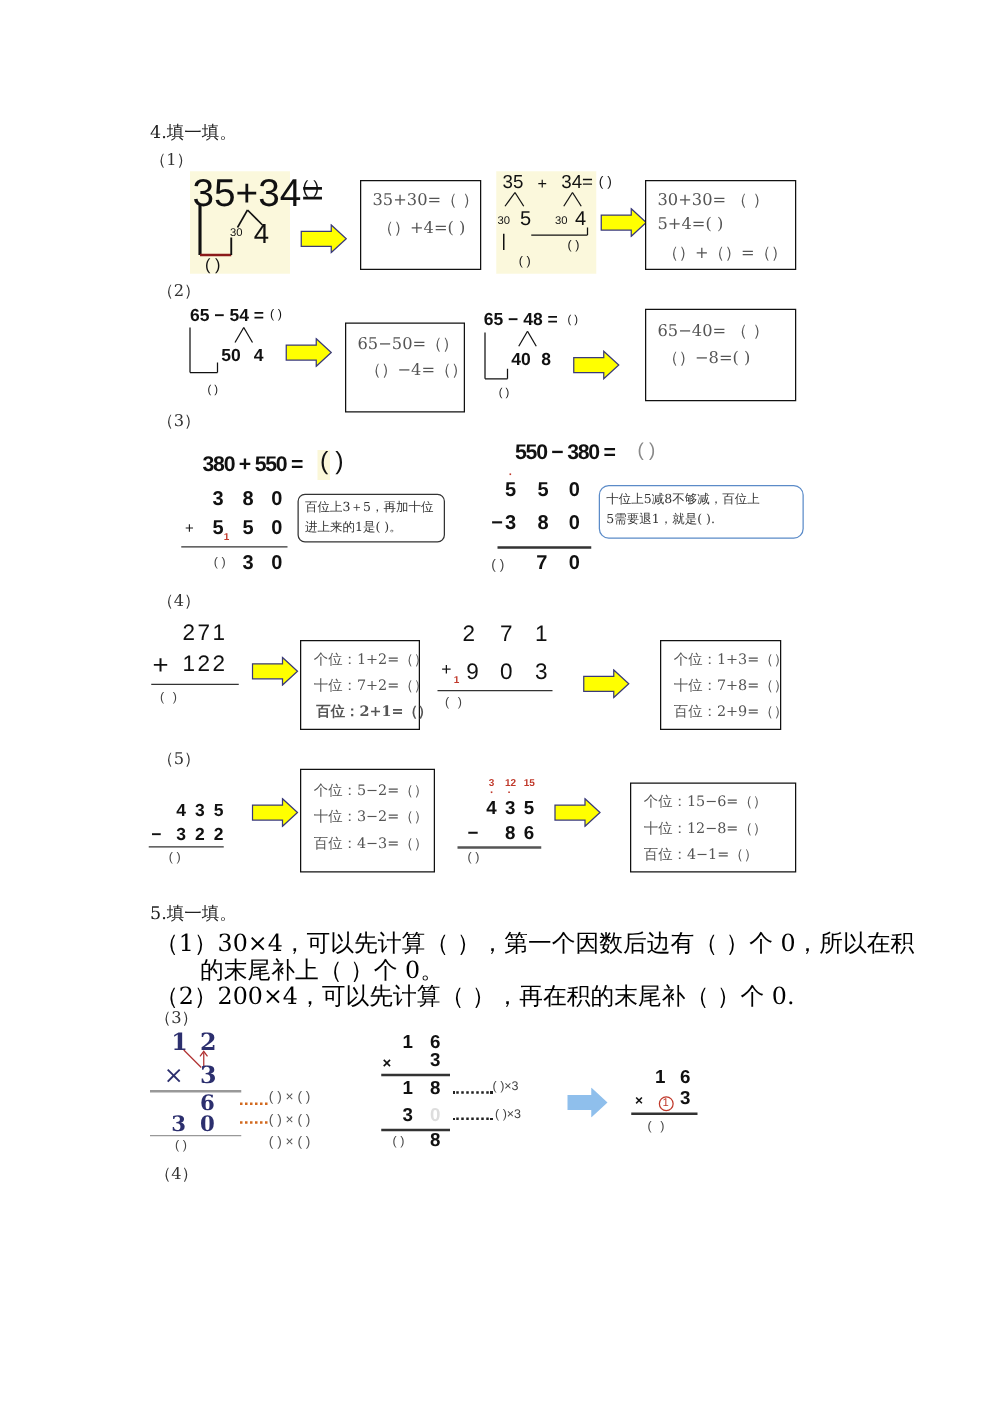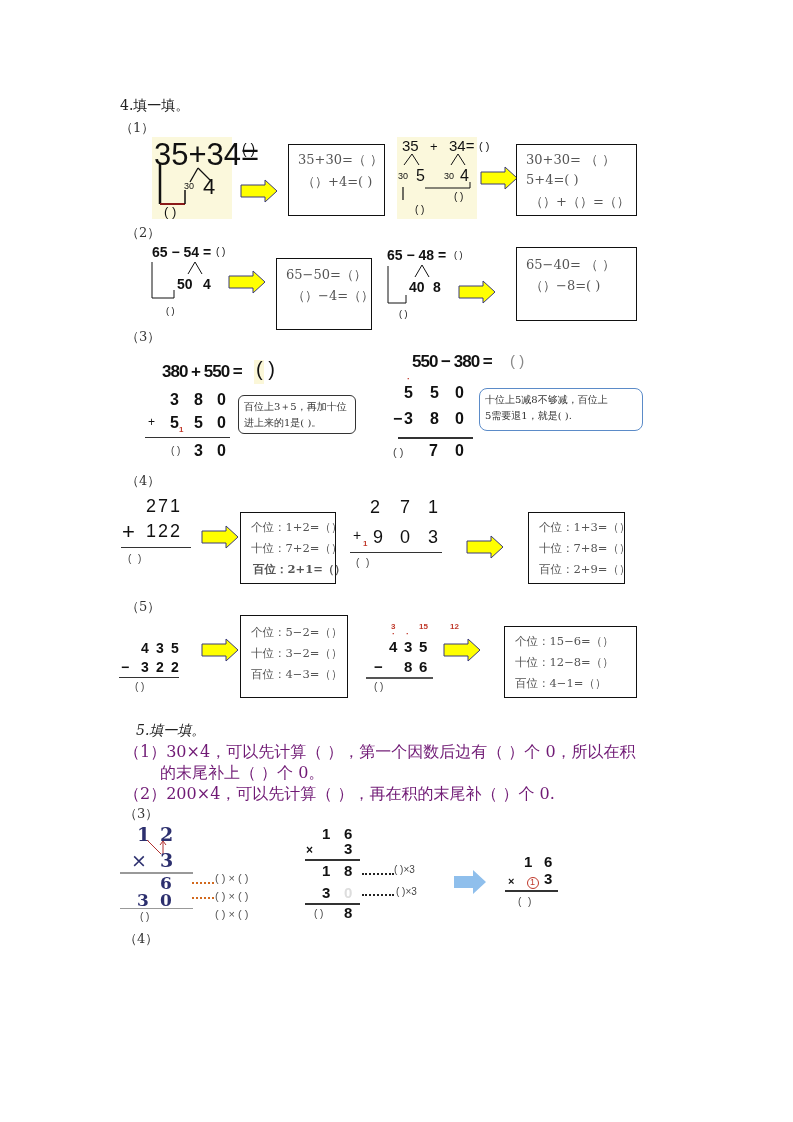--- a/index.html
+++ b/index.html
@@ -14,21 +14,21 @@
   .arrow { position:absolute; }
   .ylw { position:absolute; background:#fbf7d8; }
   .digit { position:absolute; font-family:"Liberation Sans","DejaVu Sans",sans-serif; font-weight:bold; color:#111; white-space:nowrap; }
   .hline { position:absolute; height:1.5px; background:#333; }
   .red { color:#c0392b; }
   .callout { position:absolute; border:1.2px solid #333; border-radius:6px; box-sizing:border-box; background:#fff;
              font-family:"DejaVu Serif","Liberation Serif",serif; font-size:10px; line-height:16px; padding:3px 5px; color:#333; }
   .callout.blue { border-color:#5b8bc8; border-radius:8px; }
   .pl { position:absolute; font-family:"Liberation Sans","DejaVu Sans",sans-serif; color:#444; font-size:11px; white-space:nowrap; }
   .navy { color:#2c2f6e; font-family:"DejaVu Serif","Liberation Serif",serif; font-weight:bold; }
-  .text-line { position:absolute; font-size:16px; white-space:nowrap; color:#701a75; }
+  .text-line { position:absolute; font-size:19px; white-space:nowrap; color:#000000; }
 </style>
 </head>
 <body>
 
 <div class="abs heading" style="left:120px;top:97px;">4.填一填。</div>
 
 <div class="abs sub" style="left:120px;top:119px;">（1）</div>
 
 <div>
   <div class="ylw" style="left:152px;top:137px;width:80px;height:82px;opacity:0.9;"></div>
@@ -246,21 +246,21 @@
 </svg>
 
 <div class="box" style="left:240px;top:615px;width:108px;height:83px;">
   <div class="ln small-ln" style="left:10px;top:9px;">个位：5−2=（）</div>
   <div class="ln small-ln" style="left:10px;top:30px;">十位：3−2=（）</div>
   <div class="ln small-ln" style="left:10px;top:51px;">百位：4−3=（）</div>
 </div>
 
 <div>
   <div class="digit red" style="left:391px;top:622px;font-size:8px;">3</div>
-  <div class="digit red" style="left:404px;top:622px;font-size:8px;margin-left:46px;">12</div>
+  <div class="digit red" style="left:404px;top:622px;font-size:8px;">12</div>
   <div class="digit red" style="left:419px;top:622px;font-size:8px;">15</div>
   <div class="digit red" style="left:392px;top:629px;font-size:9px;">·</div>
   <div class="digit red" style="left:406px;top:629px;font-size:9px;">·</div>
   <div class="digit" style="left:389px;top:638px;font-size:15px;">4</div>
   <div class="digit" style="left:404px;top:638px;font-size:15px;">3</div>
   <div class="digit" style="left:419px;top:638px;font-size:15px;">5</div>
   <div class="digit" style="left:374px;top:658px;font-size:15px;">−</div>
   <div class="digit" style="left:404px;top:658px;font-size:15px;">8</div>
   <div class="digit" style="left:419px;top:658px;font-size:15px;">6</div>
   <div class="hline" style="left:366px;top:677px;width:67px;height:1.5px;background:#555;"></div>
@@ -270,21 +270,21 @@
 <svg class="arrow" style="left:443px;top:638px;" width="38" height="24">
   <polygon points="1,6 25,6 25,1 37,12 25,23 25,18 1,18" fill="#ffff00" stroke="#3a3a7a" stroke-width="1"></polygon>
 </svg>
 
 <div class="box" style="left:504px;top:626px;width:133px;height:72px;">
   <div class="ln small-ln" style="left:10px;top:7px;">个位：15−6=（）</div>
   <div class="ln small-ln" style="left:10px;top:28px;">十位：12−8=（）</div>
   <div class="ln small-ln" style="left:10px;top:49px;">百位：4−1=（）</div>
 </div>
 
-<div class="abs heading" style="left:136px;top:722px;font-style:italic;">5.填一填。</div>
+<div class="abs heading" style="left:120px;top:722px;">5.填一填。</div>
 <div class="text-line" style="left:124px;top:742px;">（1）30×4，可以先计算（      ），第一个因数后边有（      ）个 0，所以在积</div>
 <div class="text-line" style="left:160px;top:763px;">的末尾补上（      ）个 0。</div>
 <div class="text-line" style="left:124px;top:784px;">（2）200×4，可以先计算（  ），再在积的末尾补（      ）个 0.</div>
 <div class="abs sub" style="left:124px;top:805px;">（3）</div>
 
 <div>
   <div class="digit navy" style="left:137px;top:823px;font-size:19px;">1</div>
   <div class="digit navy" style="left:160px;top:823px;font-size:19px;">2</div>
   <svg class="abs" style="left:145px;top:838px;" width="30" height="20">
     <line x1="2" y1="2" x2="16" y2="16" stroke="#b03030" stroke-width="1"></line>

